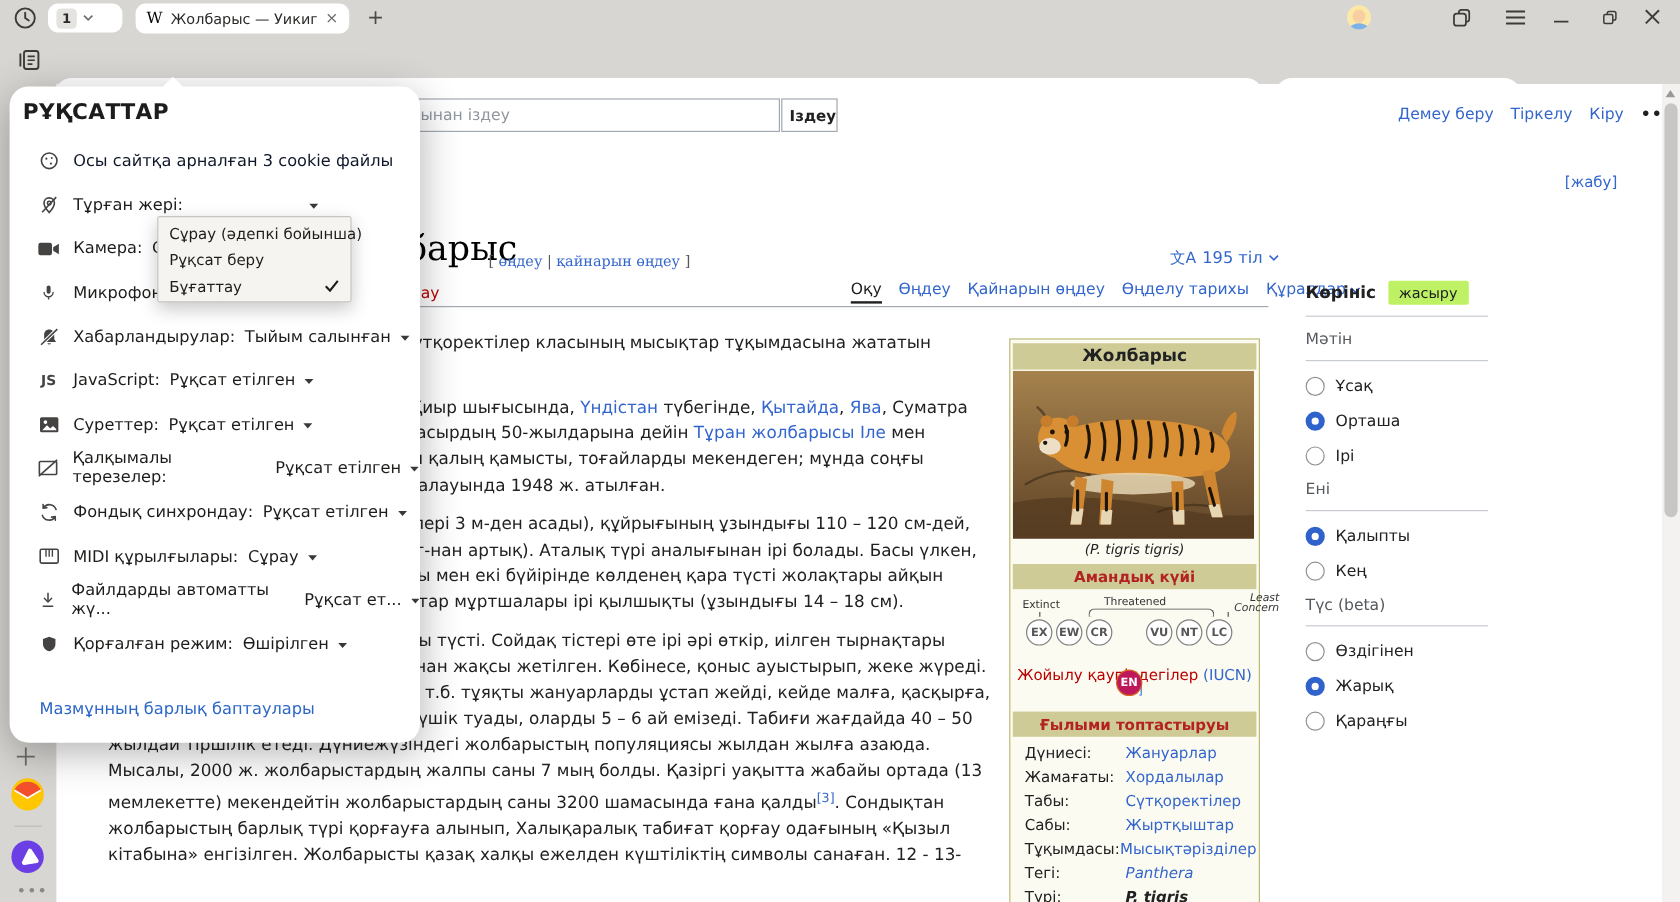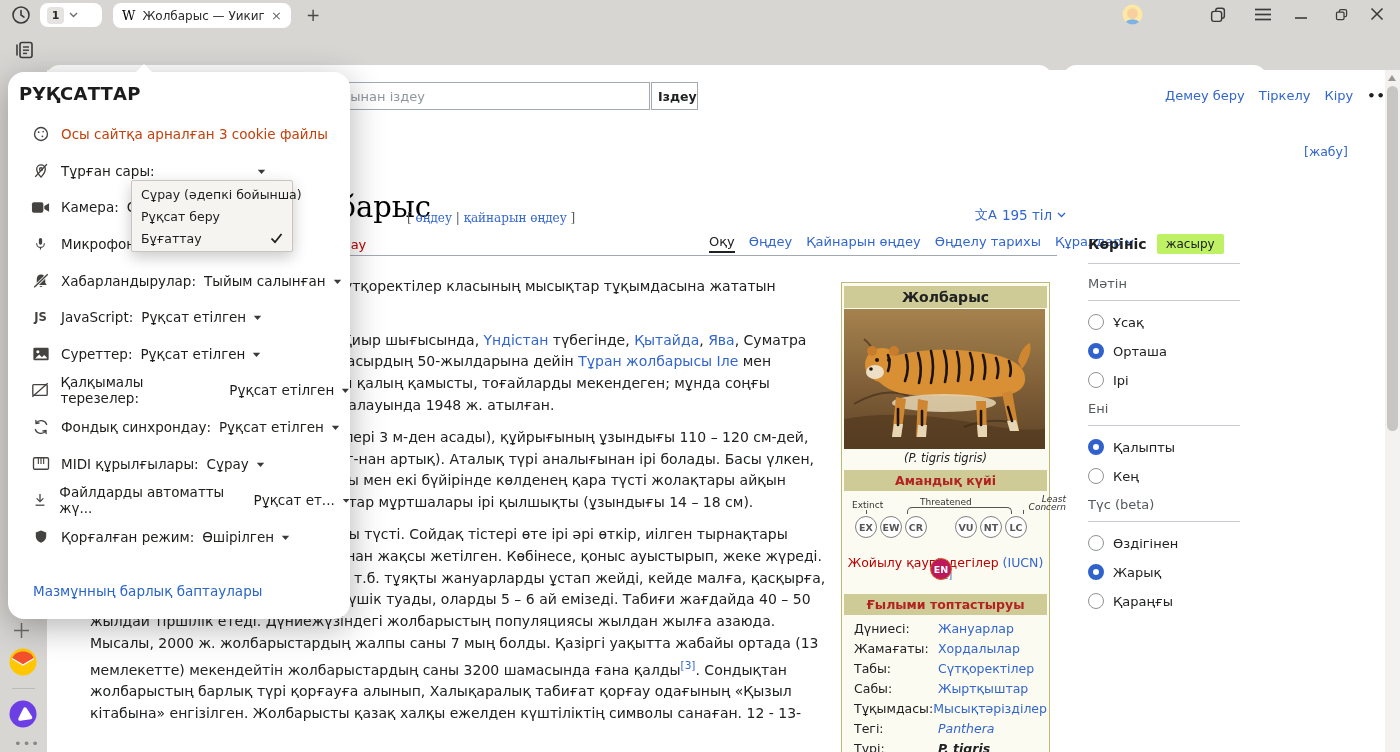--- a/index.html
+++ b/index.html
@@ -113,21 +113,21 @@
   .popup{position:absolute;left:8px;top:72px;width:342px;height:547px;background:#fff;border-radius:16px;
     box-shadow:0 8px 34px rgba(0,0,0,0.3);z-index:90;}
   .popup .notch{position:absolute;left:127px;top:-8px;width:0;height:0;border-left:9px solid transparent;
     border-right:9px solid transparent;border-bottom:9px solid #fff;}
   .popup-title{position:absolute;left:11px;top:11px;font-size:18px;font-weight:bold;color:#1c1c1c;letter-spacing:0.3px;}
   .perm-rows{position:absolute;left:0;top:44px;right:0;}
   .perm-row{height:36.6px;display:flex;align-items:center;padding-left:22px;font-size:13.5px;color:#1d1d1b;}
   .perm-row .picon{width:21px;margin-right:10px;display:flex;justify-content:center;}
   .perm-row .pvalue{margin-left:8px;white-space:nowrap;}
   .perm-row .caret{margin-left:7px;margin-top:2px;}
-  .perm-row.linkrow{color:#c2410c;}
+  .perm-row.linkrow{color:#0f172a;}
   .perm-row.loc .caret{margin-left:auto;margin-right:84px;}
   .jsic{font-size:11.5px;color:#454341;font-weight:bold;font-style:normal;}
   .perm-menu{position:absolute;left:123px;top:108px;width:162px;background:#f5f4f1;border:1px solid #c9c6c2;
     box-shadow:0 5px 15px rgba(0,0,0,0.22);box-sizing:border-box;padding:2px 0;z-index:95;border-radius:2px;}
   .menu-item{height:22px;display:flex;align-items:center;padding:0 9px;font-size:12.5px;color:#1d1d1b;white-space:nowrap;}
   .menu-item .chk{margin-left:auto;}
   .popup-footer{position:absolute;left:25px;top:511px;font-size:13.5px;color:#2b66c9;}
 </style>
 </head>
 <body>
@@ -554,21 +554,21 @@
           <span>Осы сайтқа арналған 3 cookie файлы</span>
         </div>
         <div class="perm-row loc">
           <span class="picon">
             <svg width="18" height="18" viewBox="0 0 20 20">
               <path d="M10 3.2c-2.7 0-4.8 2.1-4.8 4.8 0 3.6 4.8 8.8 4.8 8.8s4.8-5.2 4.8-8.8c0-2.7-2.1-4.8-4.8-4.8z" stroke="#454341" stroke-width="1.5" fill="none" stroke-linecap="round"></path>
               <circle cx="10" cy="8" r="1.6" stroke="#454341" stroke-width="1.5" fill="none" stroke-linecap="round"></circle>
               <line x1="3.5" y1="16.5" x2="16.5" y2="2.5" stroke="#454341" stroke-width="1.5"></line>
             </svg>
           </span>
-          <span class="plabel">Тұрған сары:</span>
+          <span class="plabel">Тұрған жері:</span>
           <svg class="caret" width="9" height="6" viewBox="0 0 9 6">
             <path d="M.8.8L4.5 5 8.2.8z" fill="#3a3937"></path>
           </svg>
         </div>
         <div class="perm-row">
           <span class="picon">
             <svg width="19" height="15" viewBox="0 0 20 15">
               <rect x="1" y="2" width="12" height="11" rx="2" fill="#454341"></rect>
               <path d="M14 6l5-3v9l-5-3z" fill="#454341"></path>
             </svg>

